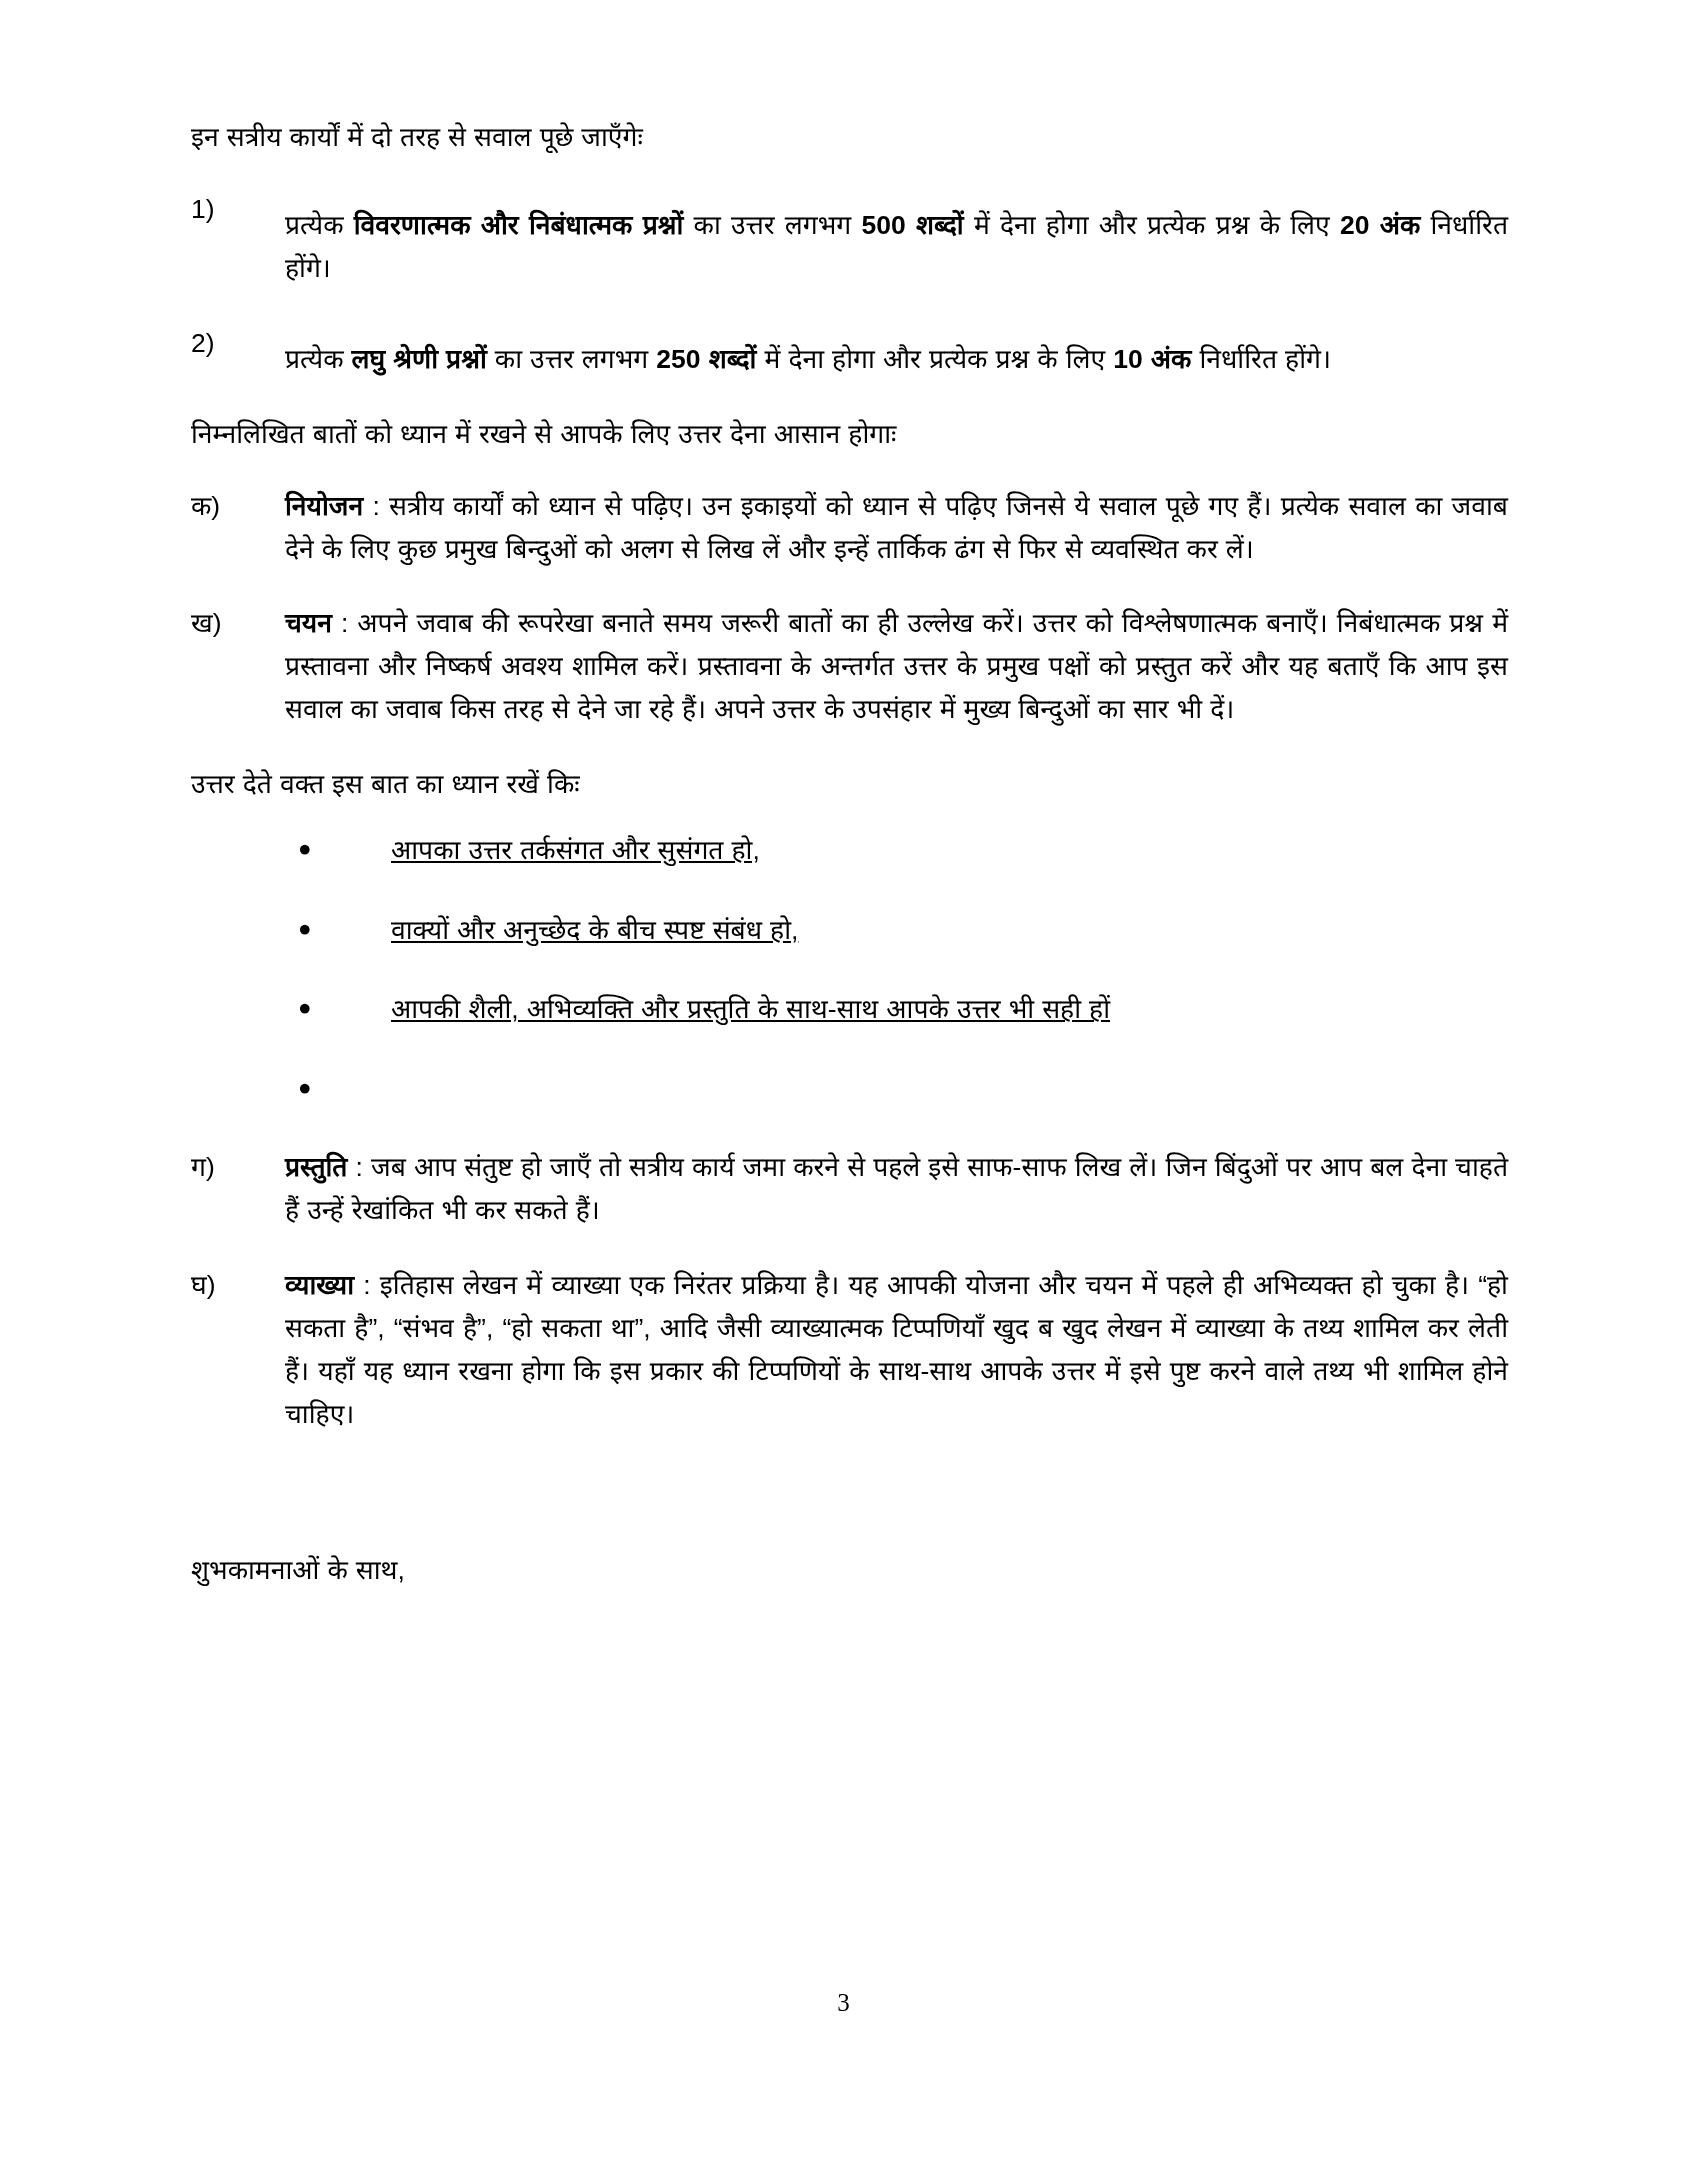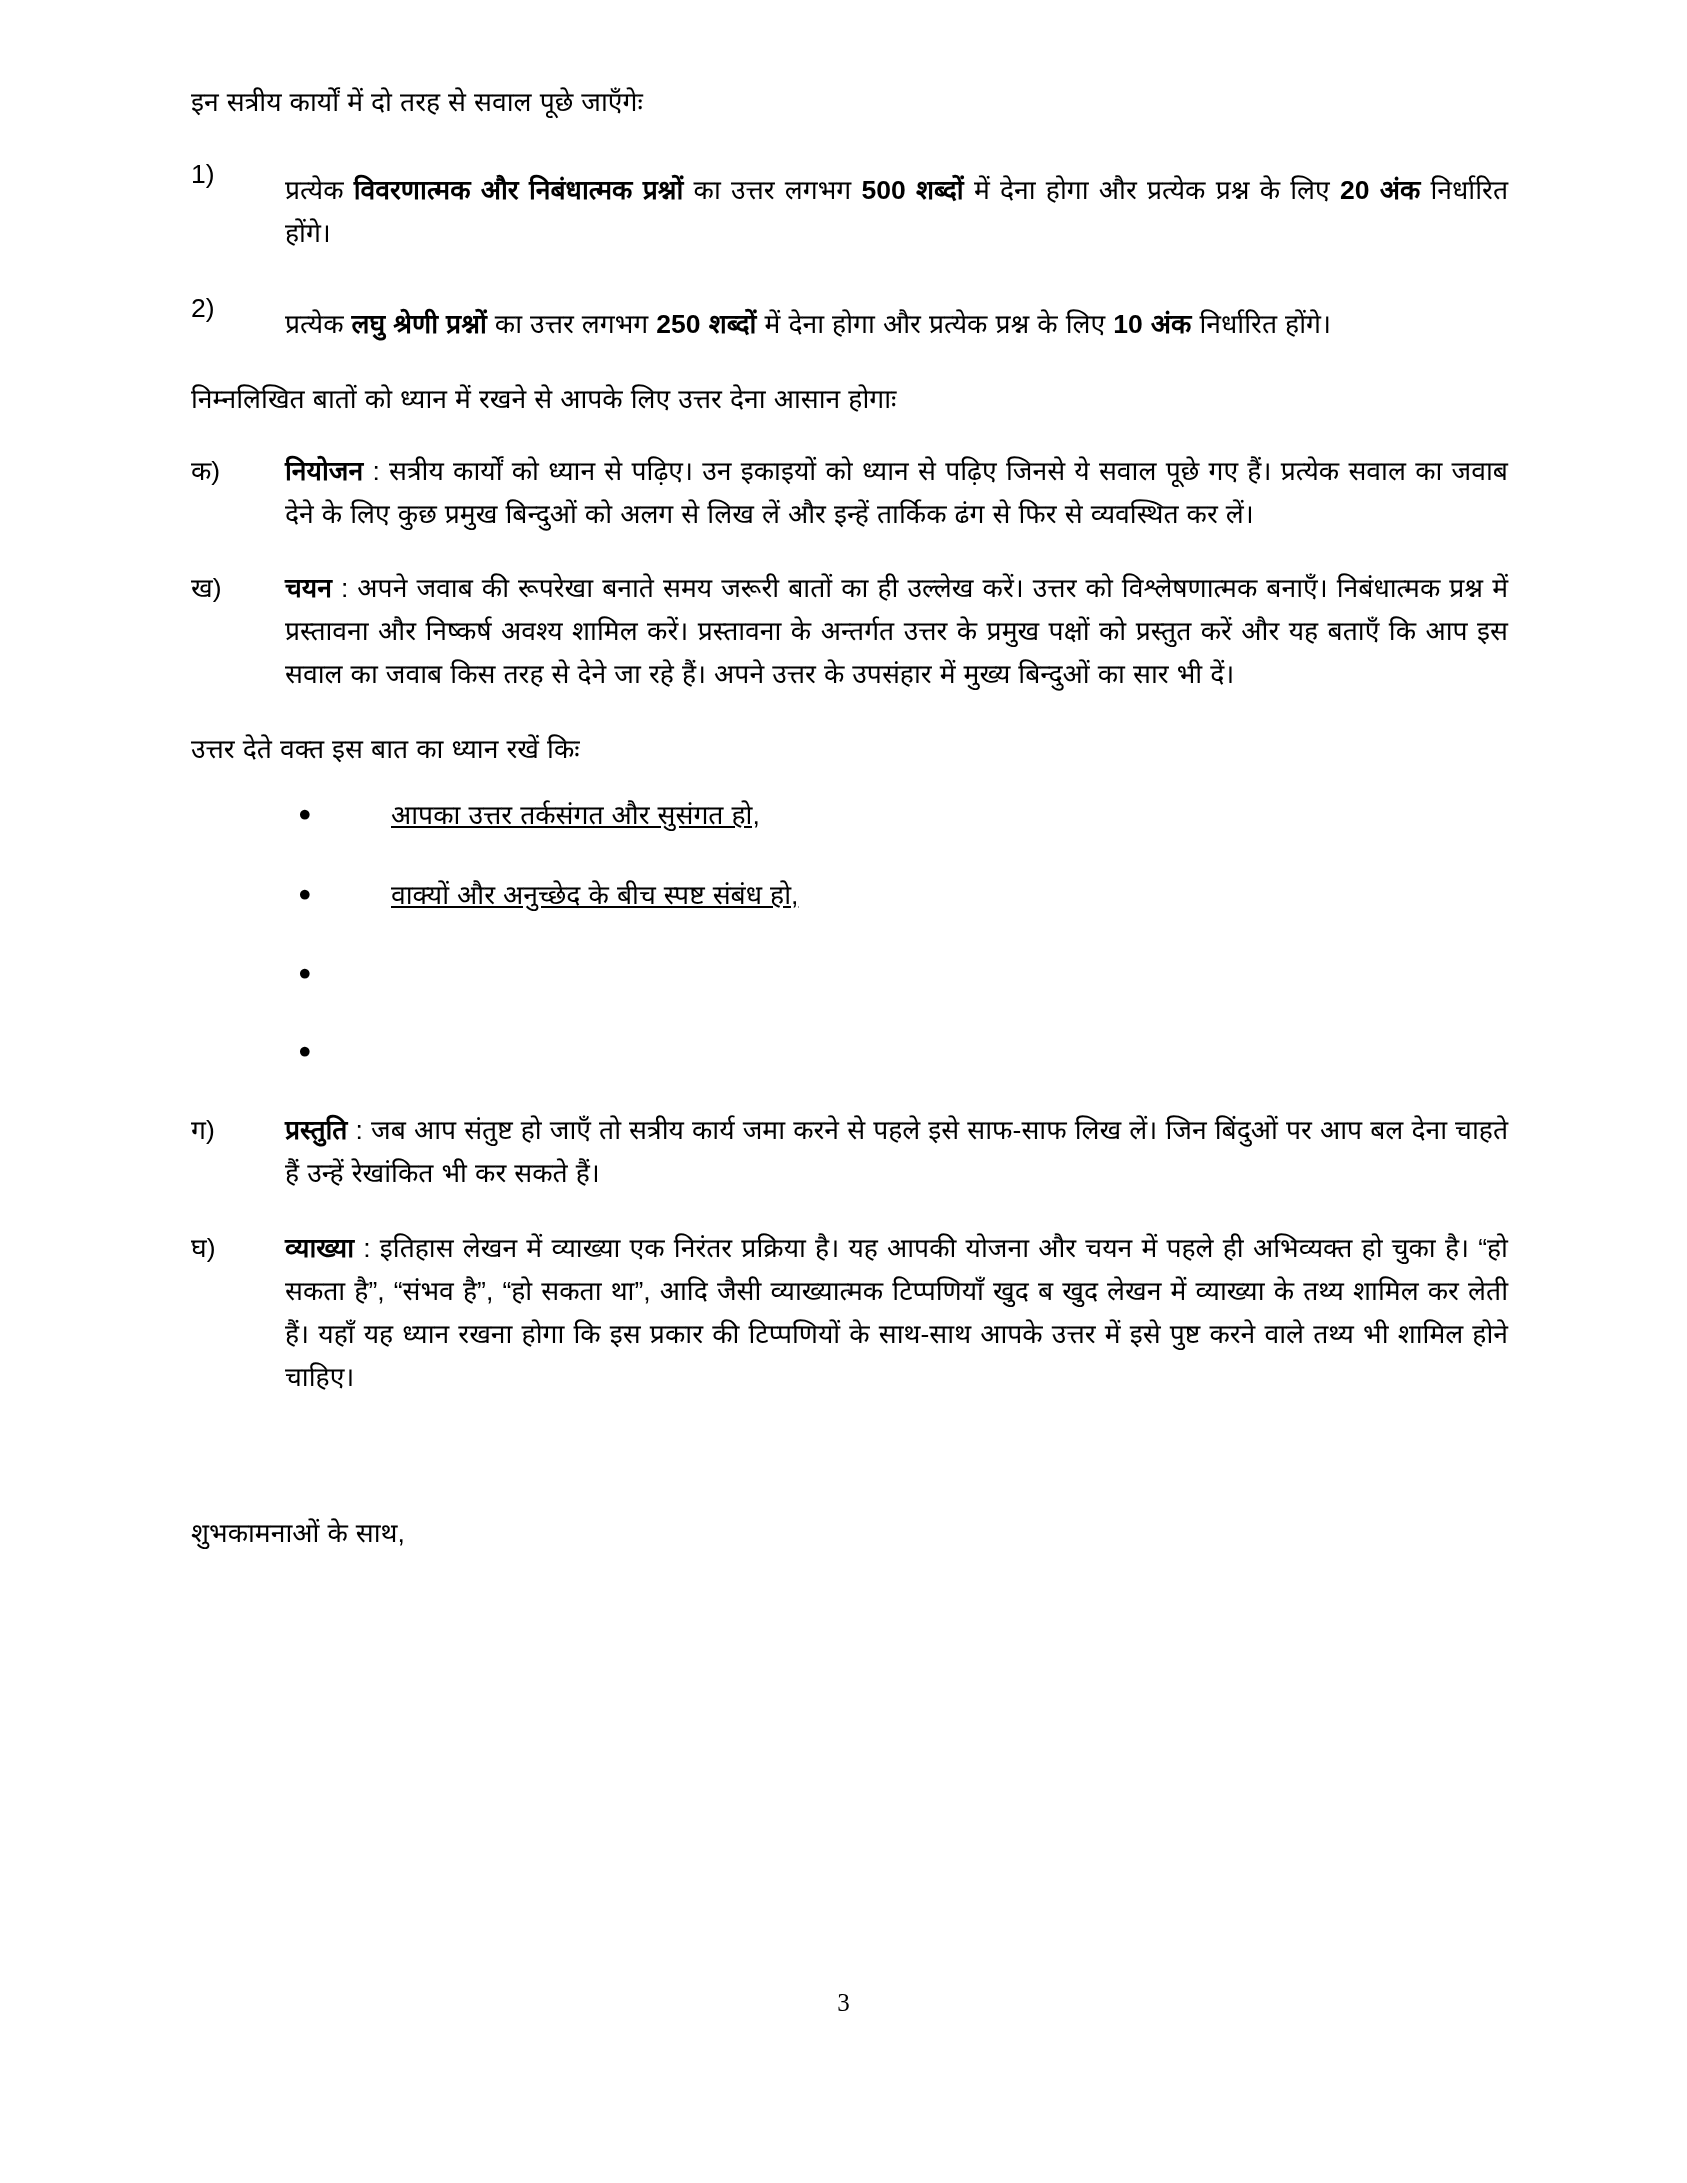--- a/index.html
+++ b/index.html
@@ -11,21 +11,21 @@
   body {
     font-family: "Liberation Sans", "DejaVu Sans", sans-serif;
     color: #000000;
   }
   .page {
     position: relative;
     width: 1687px;
     height: 2183px;
     background: #ffffff;
     box-sizing: border-box;
-    padding: 81px 179px 0 191px;
+    padding: 116px 179px 0 191px;
     overflow: hidden;
   }
   .doc-body {
     font-size: 26.5px;
     line-height: 1.62;
     text-align: justify;
     text-justify: inter-word;
     word-spacing: 0.7px;
   }
   
@@ -147,20 +147,21 @@
       <div class="bullet-row">
         <span class="bullet-glyph">●</span>
         <span class="bullet-text">आपका उत्तर तर्कसंगत और सुसंगत हो,</span>
       </div>
       <div class="bullet-row">
         <span class="bullet-glyph">●</span>
         <span class="bullet-text">वाक्यों और अनुच्छेद के बीच स्पष्ट संबंध हो,</span>
       </div>
       <div class="bullet-row">
         <span class="bullet-glyph">●</span>
+        <span class="bullet-text">आपकी शैली, अभिव्यक्ति और प्रस्तुति के साथ-साथ आपके उत्तर भी सही हों</span>
       </div>
       <div class="bullet-row">
         <span class="bullet-glyph">●</span>
       </div>
     </div>
 
     <div class="let-row">
       <span class="marker">ग)</span>
       <span class="content"><strong>प्रस्तुति</strong><span> : </span><span>जब आप संतुष्ट हो जाएँ तो सत्रीय कार्य जमा करने से पहले इसे साफ-साफ लिख लें। जिन बिंदुओं पर आप बल देना चाहते हैं उन्हें रेखांकित भी कर सकते हैं।</span></span>
     </div>

